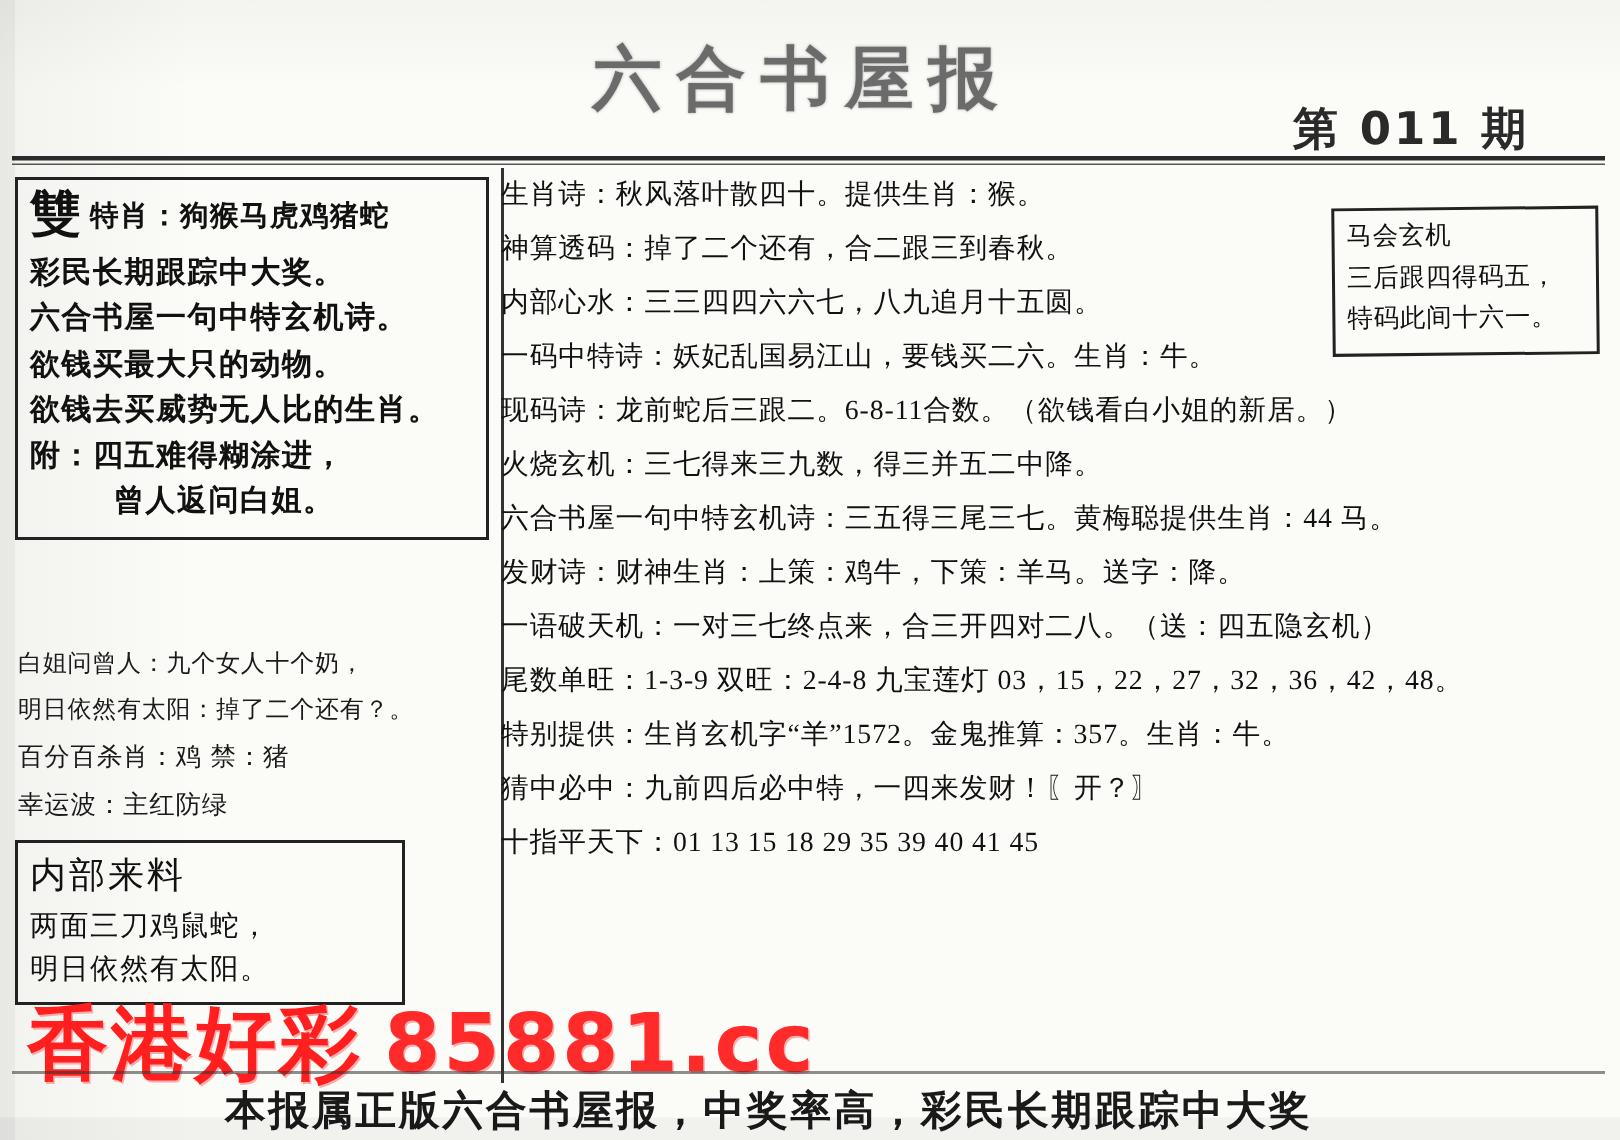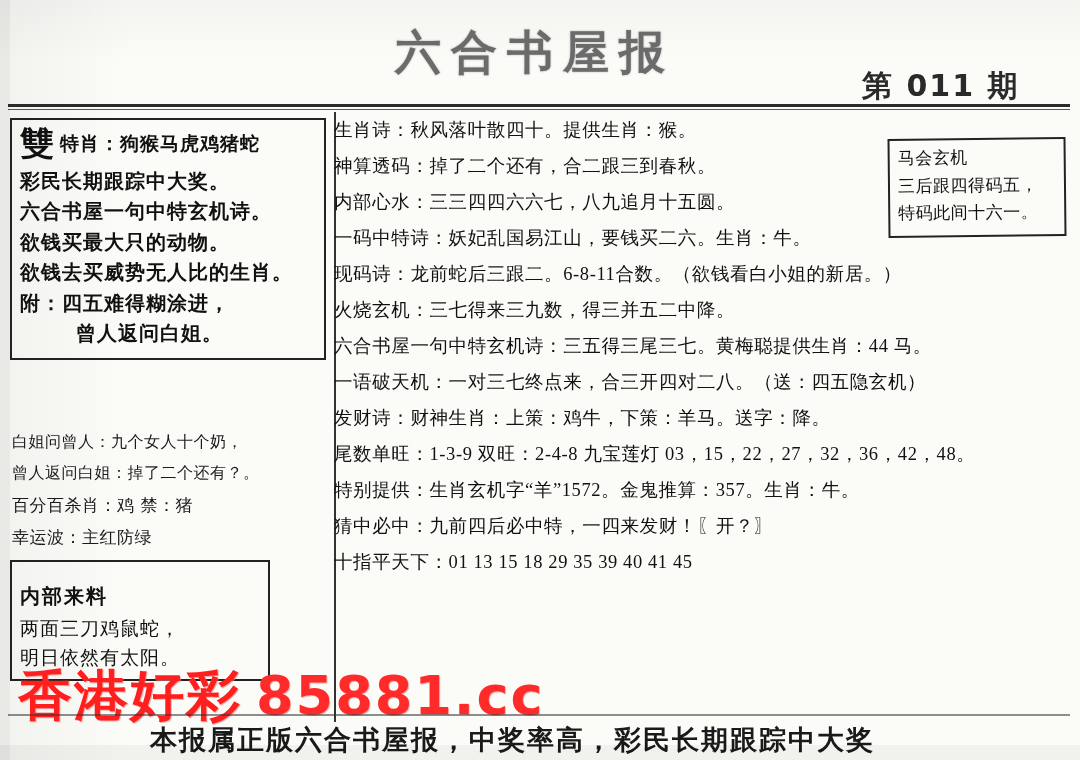--- a/index.html
+++ b/index.html
@@ -129,26 +129,25 @@
   }
   .inner-box {
     position: absolute;
     left: 10px;
     top: 560px;
     width: 260px;
     box-sizing: border-box;
     padding: 5px 8px 8px 8px;
   }
   .ib-title {
-    font-size: 20px;
-    font-weight: bold;
+    font-size: 24px;
+    font-weight: normal;
     color: #111;
     letter-spacing: 2px;
     margin-bottom: 4px;
-    margin-top: 16px;
   }
   .ib-line {
     font-size: 19px;
     color: #111;
     letter-spacing: 1px;
     line-height: 1.5;
   }
   
   .vrule {
     position: absolute;
@@ -259,41 +258,41 @@
     <div class="sp-line">彩民长期跟踪中大奖。</div>
     <div class="sp-line">六合书屋一句中特玄机诗。</div>
     <div class="sp-line">欲钱买最大只的动物。</div>
     <div class="sp-line">欲钱去买威势无人比的生肖。</div>
     <div class="sp-line">附：四五难得糊涂进，</div>
     <div class="sp-line indent">曾人返问白姐。</div>
   </div>
 
   <div class="left-plain">
     <div class="lp-line small">白姐问曾人：九个女人十个奶，</div>
-    <div class="lp-line small">曾人返问白姐：掉了二个还有？。</div>
+    <div class="lp-line small">明日依然有太阳：掉了二个还有？。</div>
     <div class="lp-line">百分百杀肖：鸡 禁：猪</div>
     <div class="lp-line">幸运波：主红防绿</div>
   </div>
 
   <div class="box inner-box">
     <div class="ib-title">内部来料</div>
     <div class="ib-line">两面三刀鸡鼠蛇，</div>
     <div class="ib-line">明日依然有太阳。</div>
   </div>
 
   <div class="right-col">
     <div class="r-line">生肖诗：秋风落叶散四十。提供生肖：猴。</div>
     <div class="r-line">神算透码：掉了二个还有，合二跟三到春秋。</div>
     <div class="r-line">内部心水：三三四四六六七，八九追月十五圆。</div>
     <div class="r-line">一码中特诗：妖妃乱国易江山，要钱买二六。生肖：牛。</div>
     <div class="r-line">现码诗：龙前蛇后三跟二。6-8-11合数。（欲钱看白小姐的新居。）</div>
     <div class="r-line">火烧玄机：三七得来三九数，得三并五二中降。</div>
     <div class="r-line">六合书屋一句中特玄机诗：三五得三尾三七。黄梅聪提供生肖：44 马。</div>
+    <div class="r-line">发财诗：财神生肖：上策：鸡牛，下策：羊马。送字：降。</div>
     <div class="r-line">一语破天机：一对三七终点来，合三开四对二八。（送：四五隐玄机）</div>
-    <div class="r-line">发财诗：财神生肖：上策：鸡牛，下策：羊马。送字：降。</div>
     <div class="r-line">尾数单旺：1-3-9 双旺：2-4-8 九宝莲灯 03，15，22，27，32，36，42，48。</div>
     <div class="r-line">特别提供：生肖玄机字“羊”1572。金鬼推算：357。生肖：牛。</div>
     <div class="r-line">猜中必中：九前四后必中特，一四来发财！〖开？〗</div>
     <div class="r-line">十指平天下：01 13 15 18 29 35 39 40 41 45</div>
   </div>
 
   <div class="corner-box">
     <div class="cb-line">马会玄机</div>
     <div class="cb-line">三后跟四得码五，</div>
     <div class="cb-line">特码此间十六一。</div>

